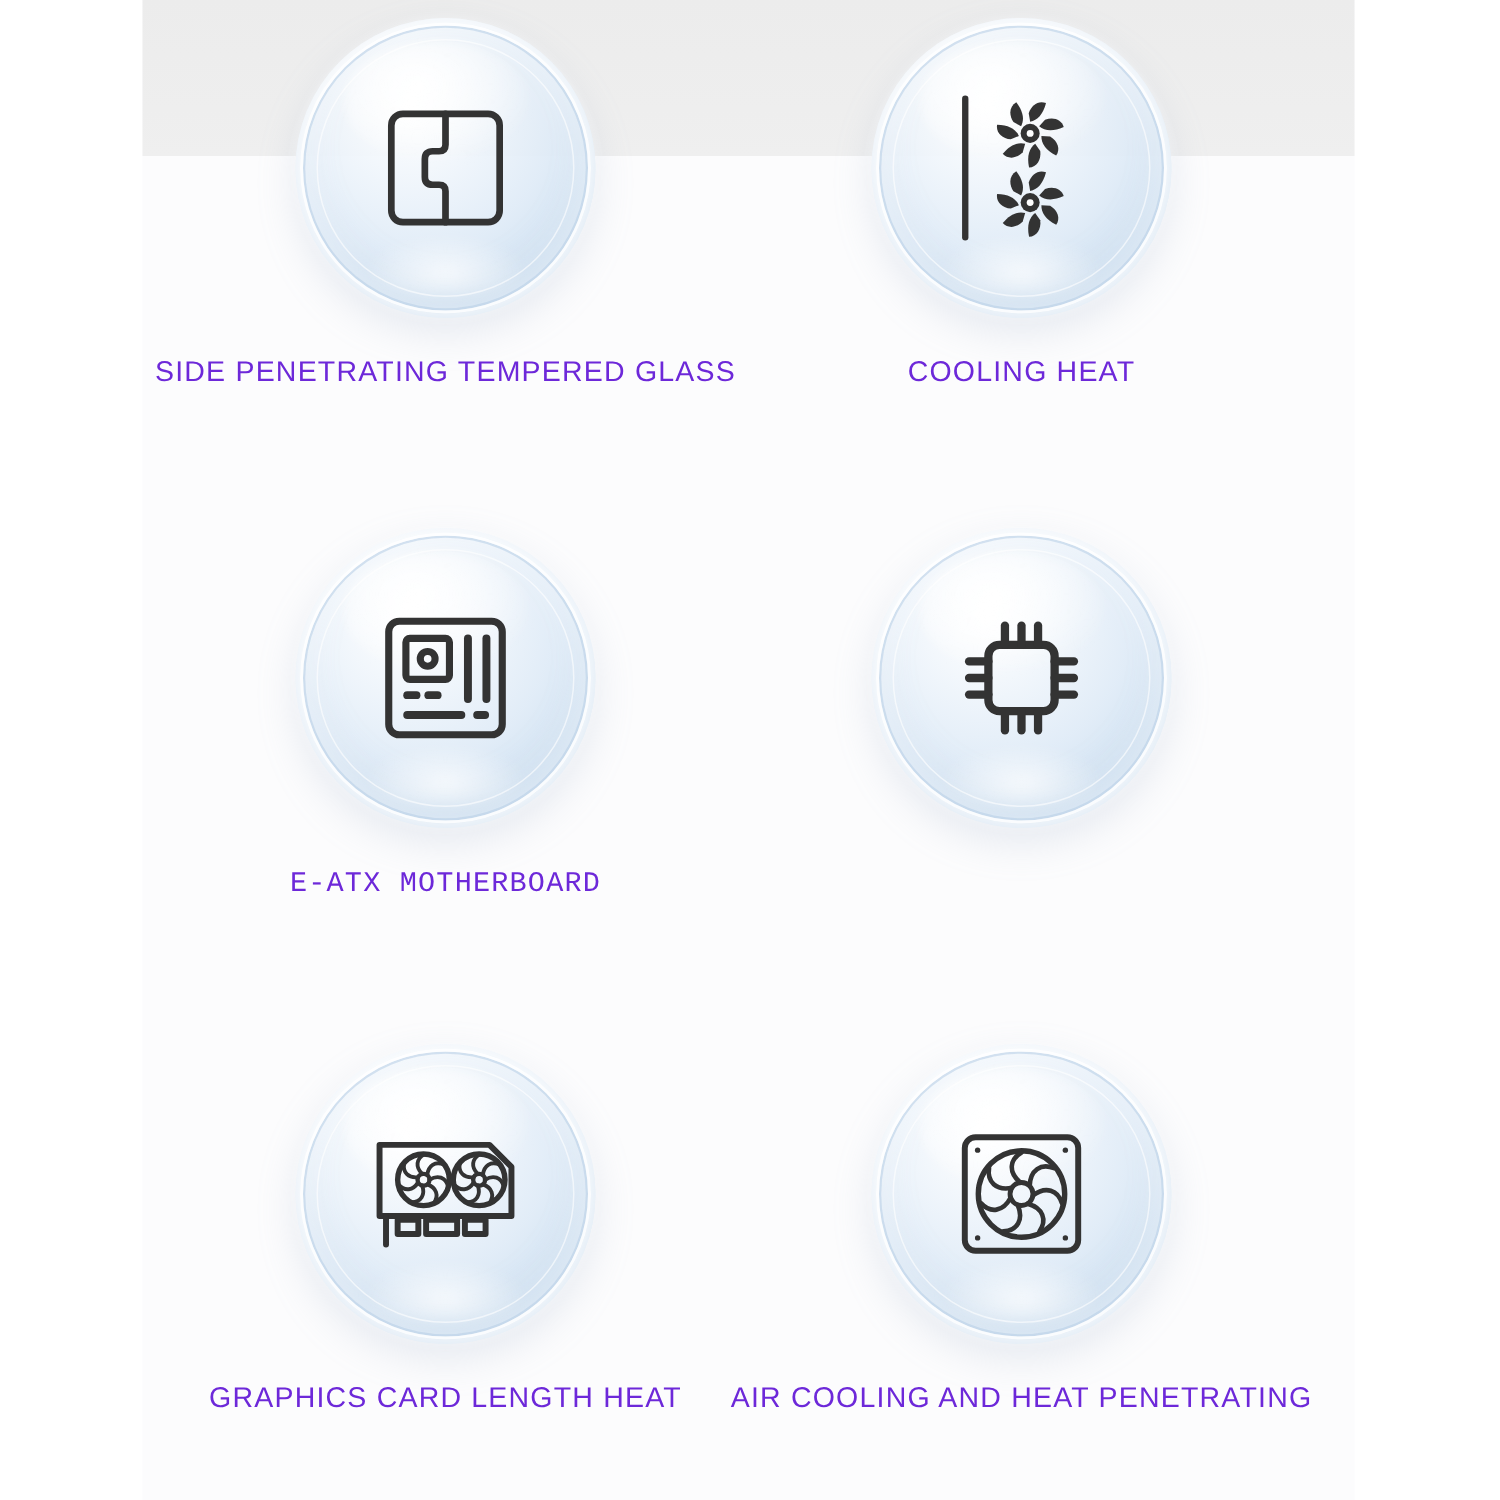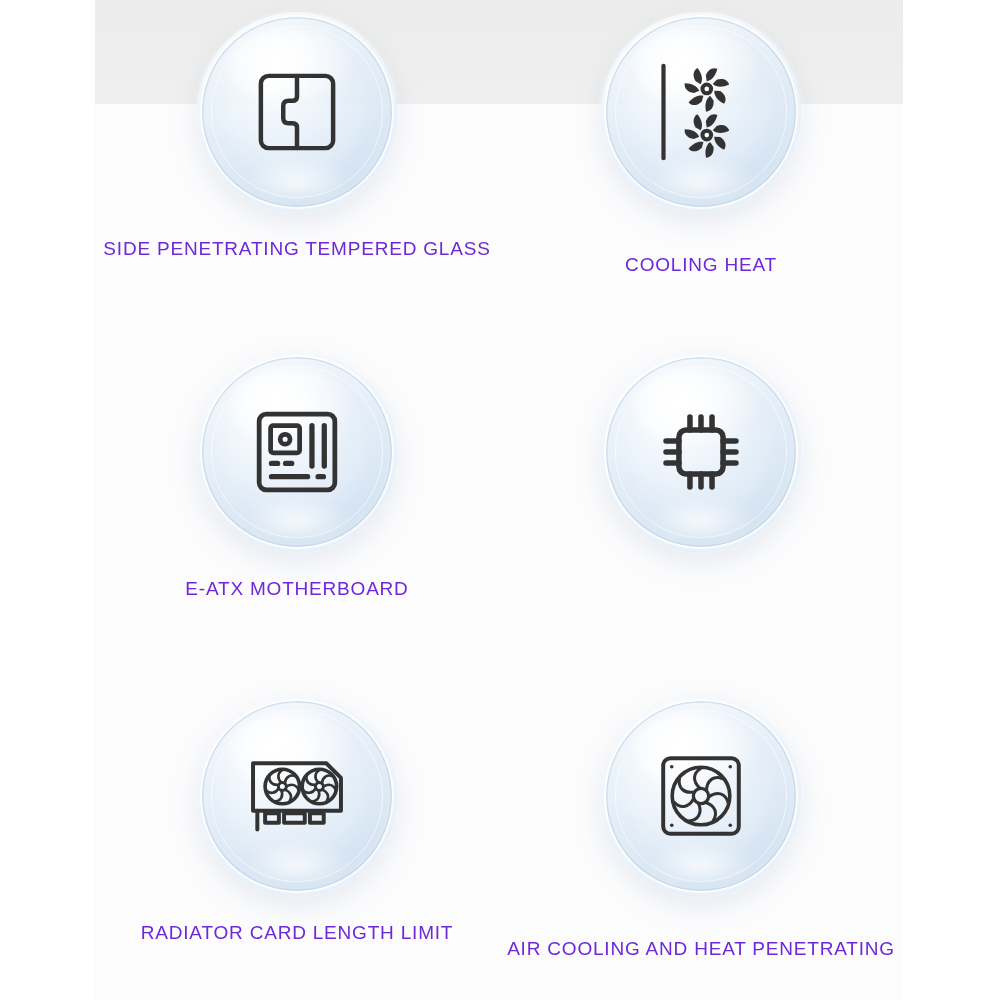--- a/index.html
+++ b/index.html
@@ -44,21 +44,21 @@
   }
 
   .grid {
     position: absolute;
     left: 95px;
     top: 0;
     width: 808px;
     height: 1000px;
   }
   .col-left  { left: 0; }
-  .col-right { left: 404px; gap: 16px; }
+  .col-right { left: 384px; }
 
   .feature {
     position: absolute;
     width: 404px;
     display: flex;
     flex-direction: column;
     align-items: center;
   }
 
   
@@ -144,21 +144,21 @@
     font-size: 19px;
     letter-spacing: 0.8px;
     color: #6d28d9;
     text-align: left;
     white-space: nowrap;
     font-weight: 400;
   }
 
   
   .row1 { top: 12px; }
-  .row2 { top: 352px; }
+  .row2 { top: 352px; font-family: Liberation Mono, monospace; }
   .row3 { top: 696px; }
 </style>
 </head>
 <body>
 
 <div id="page">
 
   <div class="content-panel"></div>
   <div class="top-band"></div>
 
@@ -322,21 +322,21 @@
                 <path d="M4.6,0 C11,-4 17,-2 19,5" transform="rotate(102.8)"></path>
                 <path d="M4.6,0 C11,-4 17,-2 19,5" transform="rotate(154.2)"></path>
                 <path d="M4.6,0 C11,-4 17,-2 19,5" transform="rotate(205.6)"></path>
                 <path d="M4.6,0 C11,-4 17,-2 19,5" transform="rotate(257)"></path>
                 <path d="M4.6,0 C11,-4 17,-2 19,5" transform="rotate(308.4)"></path>
               </g>
             </g>
           </svg>
         </div>
       </div>
-      <div class="caption">RADIATOR CARD LENGTH LIMIT</div>
+      <div class="caption">GRAPHICS CARD LENGTH HEAT</div>
     </div>
 
     <div class="feature row3 col-right">
       <div class="bubble-wrap">
         <div class="bubble"></div>
         <div class="bubble-rim"></div>
         <div class="bubble-inner-ring"></div>
         <div class="bubble-gloss"></div>
         <div class="bubble-bounce"></div>
         <div class="icon-holder">

